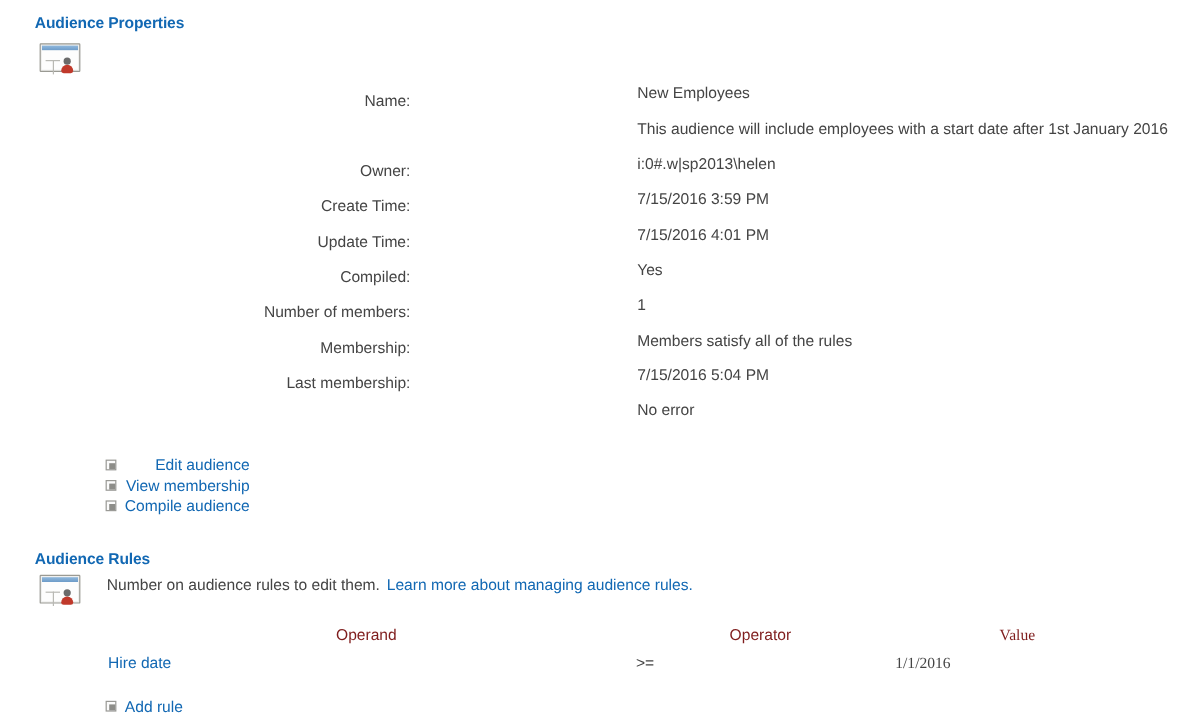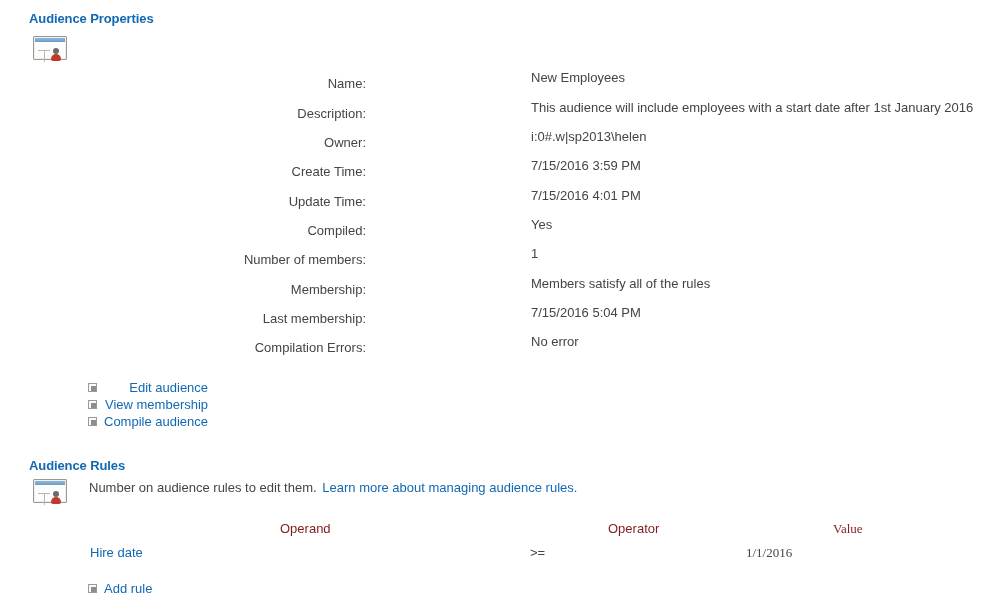--- a/index.html
+++ b/index.html
@@ -81,21 +81,20 @@
   .props { position: absolute; left: 0; top: 0; width: 987px; }
   .prop-row { position: absolute; left: 0; width: 987px; height: 30px; }
   .prop-label {
     position: absolute;
     left: 0; top: 6px;
     width: 342px;
     text-align: right;
     font-size: 13px;
     color: #444444;
     white-space: nowrap;
-    margin-left: 24px;
   }
   .prop-value {
     position: absolute;
     left: 531px; top: 0;
     font-size: 13px;
     color: #444444;
     white-space: nowrap;
   }
 
   
@@ -172,21 +171,20 @@
   </div>
 
   <div class="props">
 
     <div class="prop-row" style="top:70px">
       <div class="prop-label">Name:</div>
       <div class="prop-value">New Employees</div>
     </div>
 
     <div class="prop-row" style="top:100px">
-      <div class="prop-label">Description:</div>
       <div class="prop-value">This audience will include employees with a start date after 1st January 2016</div>
     </div>
 
     <div class="prop-row" style="top:129px">
       <div class="prop-label">Owner:</div>
       <div class="prop-value">i:0#.w|sp2013\helen</div>
     </div>
 
     <div class="prop-row" style="top:158px">
       <div class="prop-label">Create Time:</div>
@@ -212,21 +210,20 @@
       <div class="prop-label">Membership:</div>
       <div class="prop-value">Members satisfy all of the rules</div>
     </div>
 
     <div class="prop-row" style="top:305px">
       <div class="prop-label">Last membership:</div>
       <div class="prop-value">7/15/2016 5:04 PM</div>
     </div>
 
     <div class="prop-row" style="top:334px">
-      <div class="prop-label">Compilation Errors:</div>
       <div class="prop-value">No error</div>
     </div>
 
   </div>
 
   <div class="action-list">
 
     <div class="action-item">
       <span class="bullet-icon"></span>
       <a class="link" href="#">Edit audience</a>

